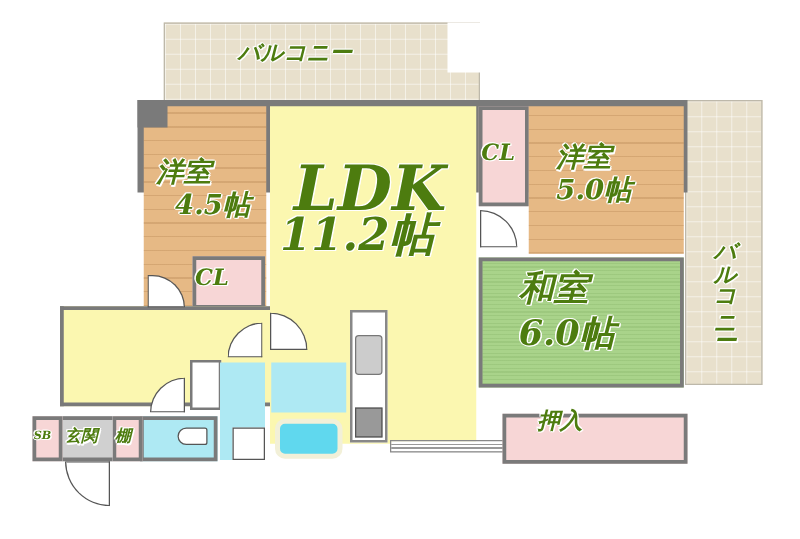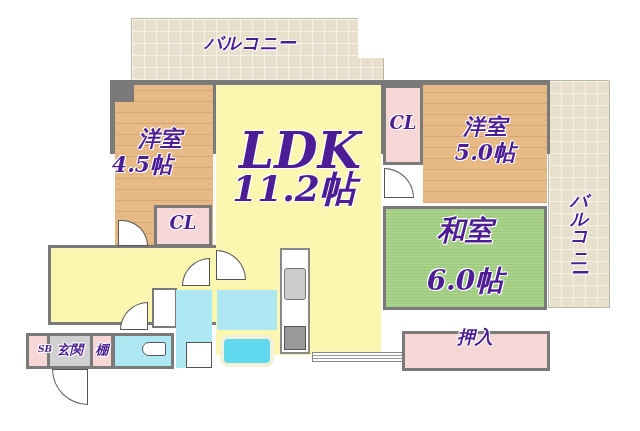--- a/index.html
+++ b/index.html
@@ -9,40 +9,40 @@
     background-image:linear-gradient(#fff8 1px,transparent 1px),linear-gradient(90deg,#fff8 1px,transparent 1px);
     background-size:12px 12px;border:1px solid #bdb8aa;}
   .wood{background-color:#e6b985;
     background-image:repeating-linear-gradient(0deg,rgba(160,110,60,.25) 0 1px,transparent 1px 11px);}
   .yellow{background:#fbf7b0;}
   .tatami{background-color:#a9d38a;
     background-image:repeating-linear-gradient(0deg,rgba(90,140,60,.15) 0 1px,transparent 1px 3px);}
   .pink{background:#f7d6d6;}
   .cyan{background:#aee9f3;}
   .wall{background:#7a7a7a;}
-  .lbl{color:#4c1d95;font-style:italic;font-weight:bold;text-align:center;line-height:1.05;
+  .lbl{color:#4d7c0f;font-style:italic;font-weight:bold;text-align:left;line-height:1.05;
        text-shadow:1px 0 #fff,-1px 0 #fff,0 1px #fff,0 -1px #fff,1px 1px #fff,-1px -1px #fff;}
   .door{border:1px solid #555;background:#fff;}
 </style>
 </head>
 <body>
 
 <div class="abs tile" style="left:131px;top:18px;width:253px;height:64px;"></div>
 <div class="abs tile" style="left:358px;top:18px;width:26px;height:40px;border:none;background:#fff;"></div>
 <div class="abs lbl" style="left:190px;top:34px;width:120px;font-size:18px;">バルコニー</div>
 
 <div class="abs tile" style="left:548px;top:80px;width:62px;height:74%;max-height:228px;"></div>
 <div class="abs lbl" style="left:566px;top:180px;width:22px;font-size:18px;writing-mode:vertical-rl;">バルコニー</div>
 
 <div class="abs wall" style="left:110px;top:80px;width:440px;height:74px;"></div>
 
 <div class="abs wood" style="left:115px;top:85px;width:98px;height:160px;"></div>
 <div class="abs wall" style="left:110px;top:80px;width:24px;height:22px;"></div>
 <div class="abs lbl" style="left:125px;top:127px;width:70px;font-size:22px;">洋室</div>
-<div class="abs lbl" style="left:107px;top:153px;width:70px;font-size:22px;">4.5帖</div>
+<div class="abs lbl" style="left:140px;top:153px;width:70px;font-size:22px;">4.5帖</div>
 
 <div class="abs pink" style="left:154px;top:205px;width:58px;height:42px;border:3px solid #7a7a7a;"></div>
 <div class="abs lbl" style="left:156px;top:214px;width:54px;font-size:18px;">CL</div>
 
 <div class="abs yellow" style="left:216px;top:85px;width:165px;height:270px;"></div>
 <div class="abs lbl" style="left:235px;top:125px;width:130px;font-size:50px;">LDK</div>
 <div class="abs lbl" style="left:224px;top:170px;width:140px;font-size:36px;">11.2帖</div>
 
 <div class="abs" style="left:280px;top:248px;width:30px;height:106px;background:#fff;border:2px solid #888;"></div>
 <div class="abs" style="left:284px;top:268px;width:22px;height:32px;background:#ccc;border:1px solid #777;border-radius:3px;"></div>
@@ -52,21 +52,21 @@
 <div class="abs pink" style="left:383px;top:85px;width:40px;height:80px;border:3px solid #7a7a7a;"></div>
 <div class="abs lbl" style="left:385px;top:114px;width:36px;font-size:18px;">CL</div>
 
 <div class="abs wood" style="left:423px;top:85px;width:124px;height:118px;"></div>
 <div class="abs lbl" style="left:445px;top:115px;width:80px;font-size:22px;">洋室</div>
 <div class="abs lbl" style="left:445px;top:141px;width:80px;font-size:22px;">5.0帖</div>
 <div class="abs door" style="left:384px;top:168px;width:30px;height:30px;border-radius:0 30px 0 0;"></div>
 
 <div class="abs tatami" style="left:383px;top:206px;width:164px;height:104px;border:3px solid #7a7a7a;"></div>
 <div class="abs lbl" style="left:415px;top:216px;width:100px;font-size:28px;">和室</div>
-<div class="abs lbl" style="left:415px;top:266px;width:100px;font-size:28px;">6.0帖</div>
+<div class="abs lbl" style="left:415px;top:252px;width:100px;font-size:28px;">6.0帖</div>
 
 <div class="abs pink" style="left:402px;top:331px;width:148px;height:40px;border:3px solid #7a7a7a;"></div>
 <div class="abs lbl" style="left:430px;top:328px;width:90px;font-size:18px;">押入</div>
 
 <div class="abs yellow" style="left:48px;top:245px;width:168px;height:80px;border:3px solid #7a7a7a;border-right:none;"></div>
 
 <div class="abs" style="left:152px;top:288px;width:25px;height:40px;background:#fff;border:2px solid #7a7a7a;"></div>
 <div class="abs cyan" style="left:176px;top:290px;width:36px;height:78px;"></div>
 <div class="abs cyan" style="left:217px;top:290px;width:60px;height:40px;"></div>
 <div class="abs" style="left:220px;top:335px;width:54px;height:32px;background:#60d8ee;border:4px solid #f2f0d8;border-radius:8px;"></div>

